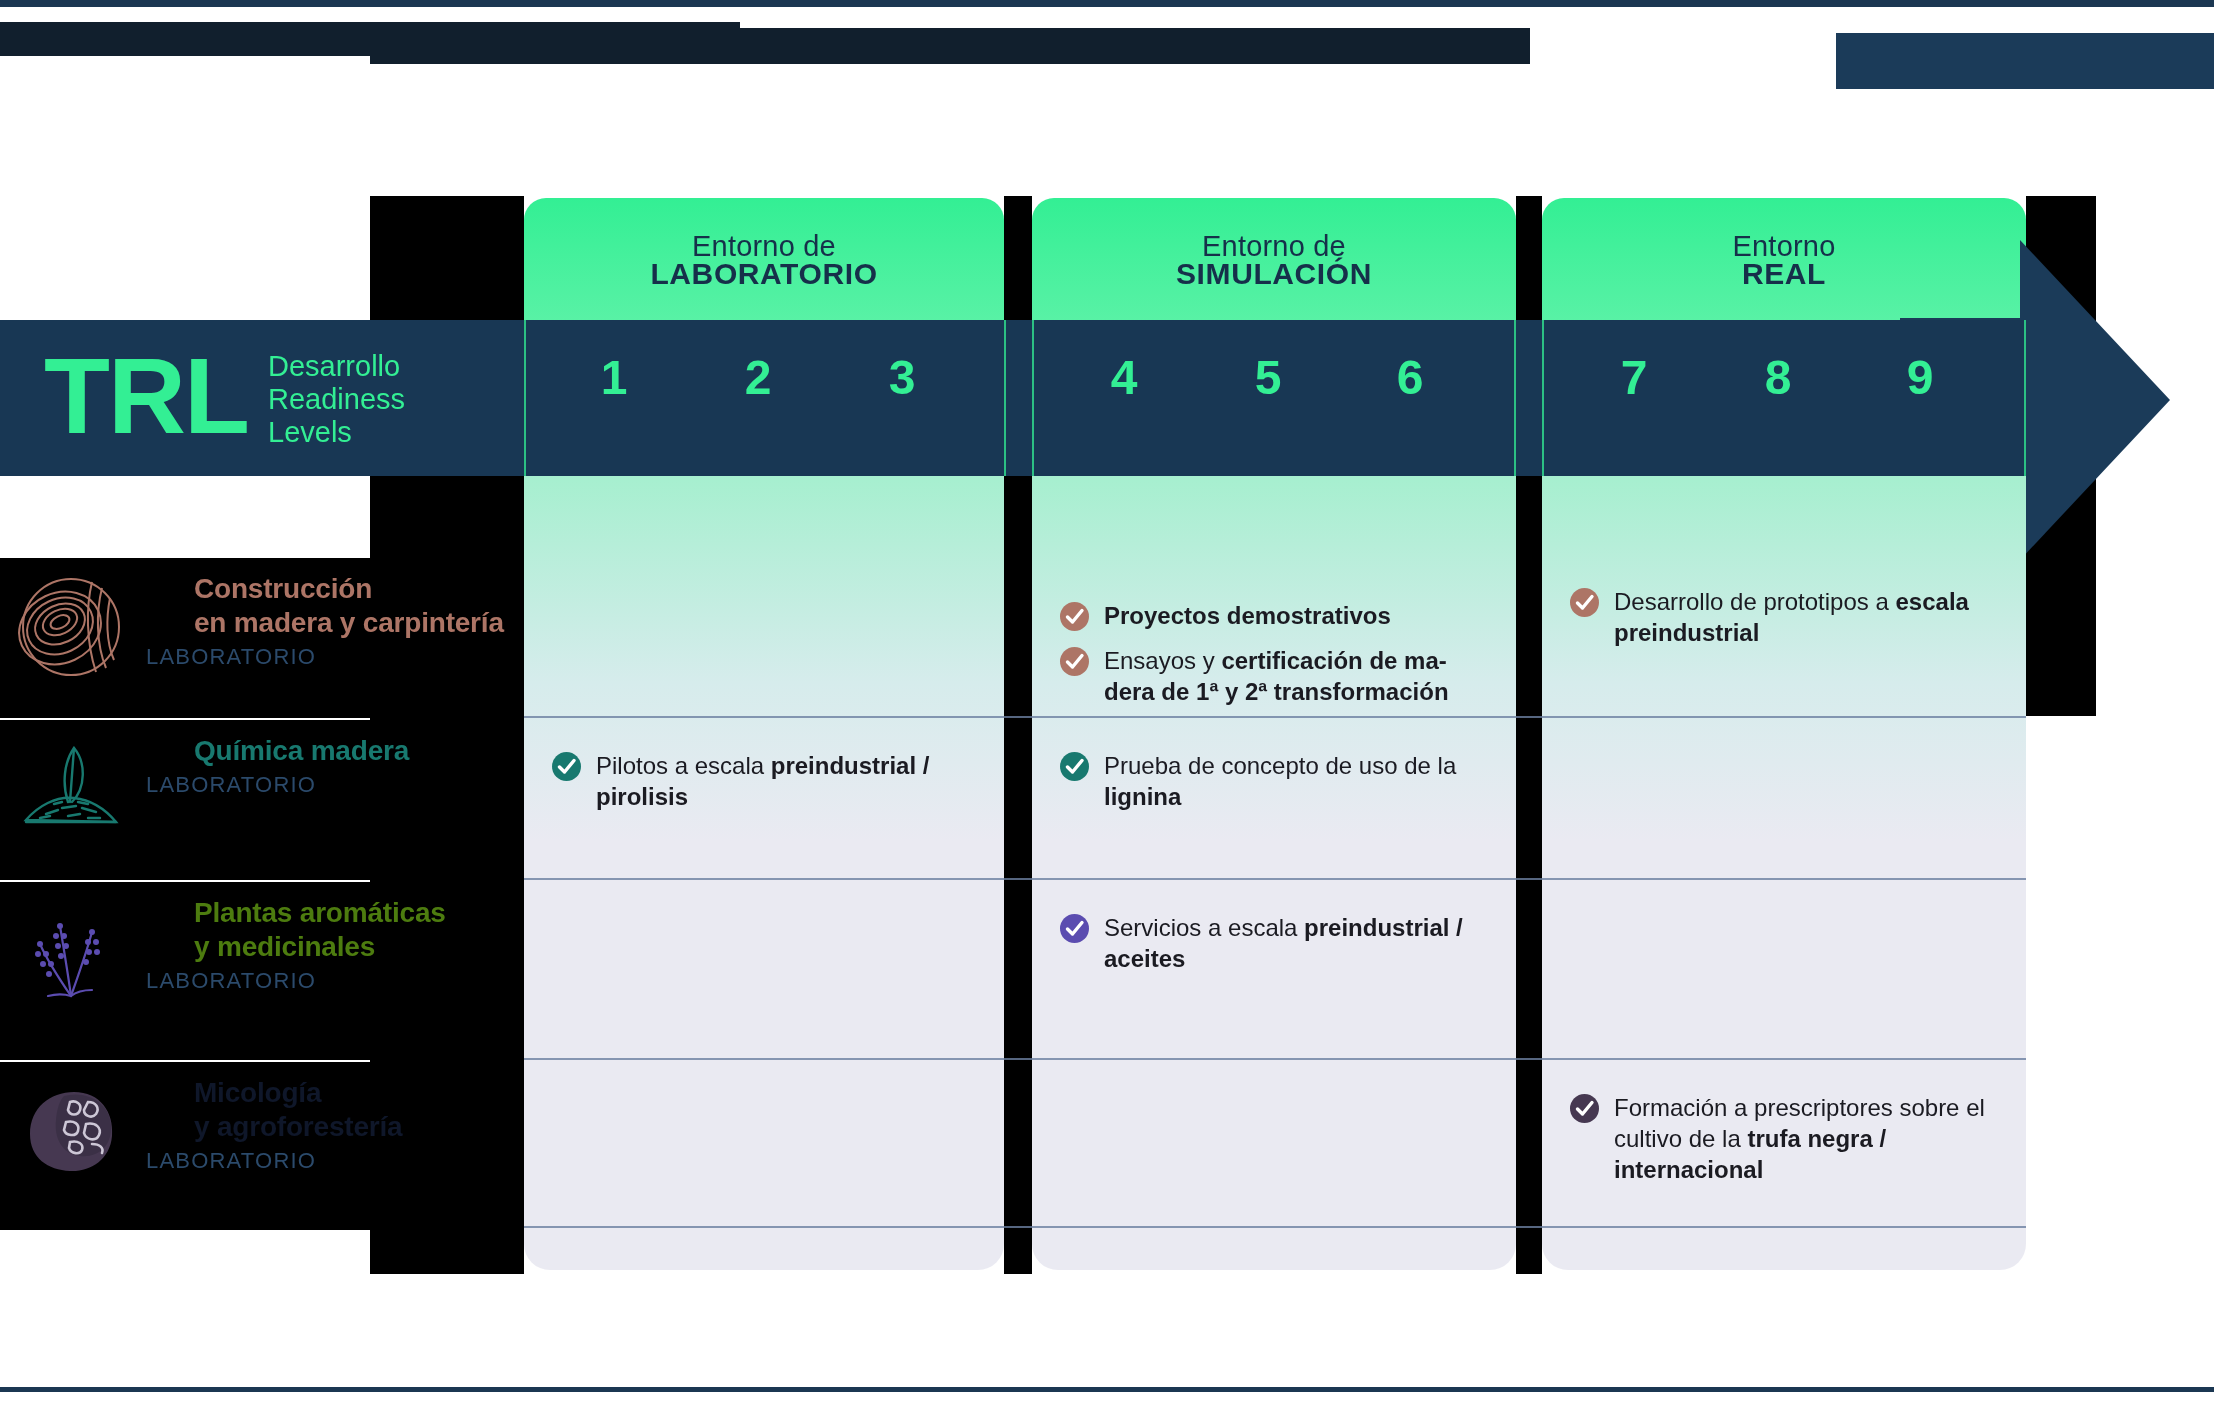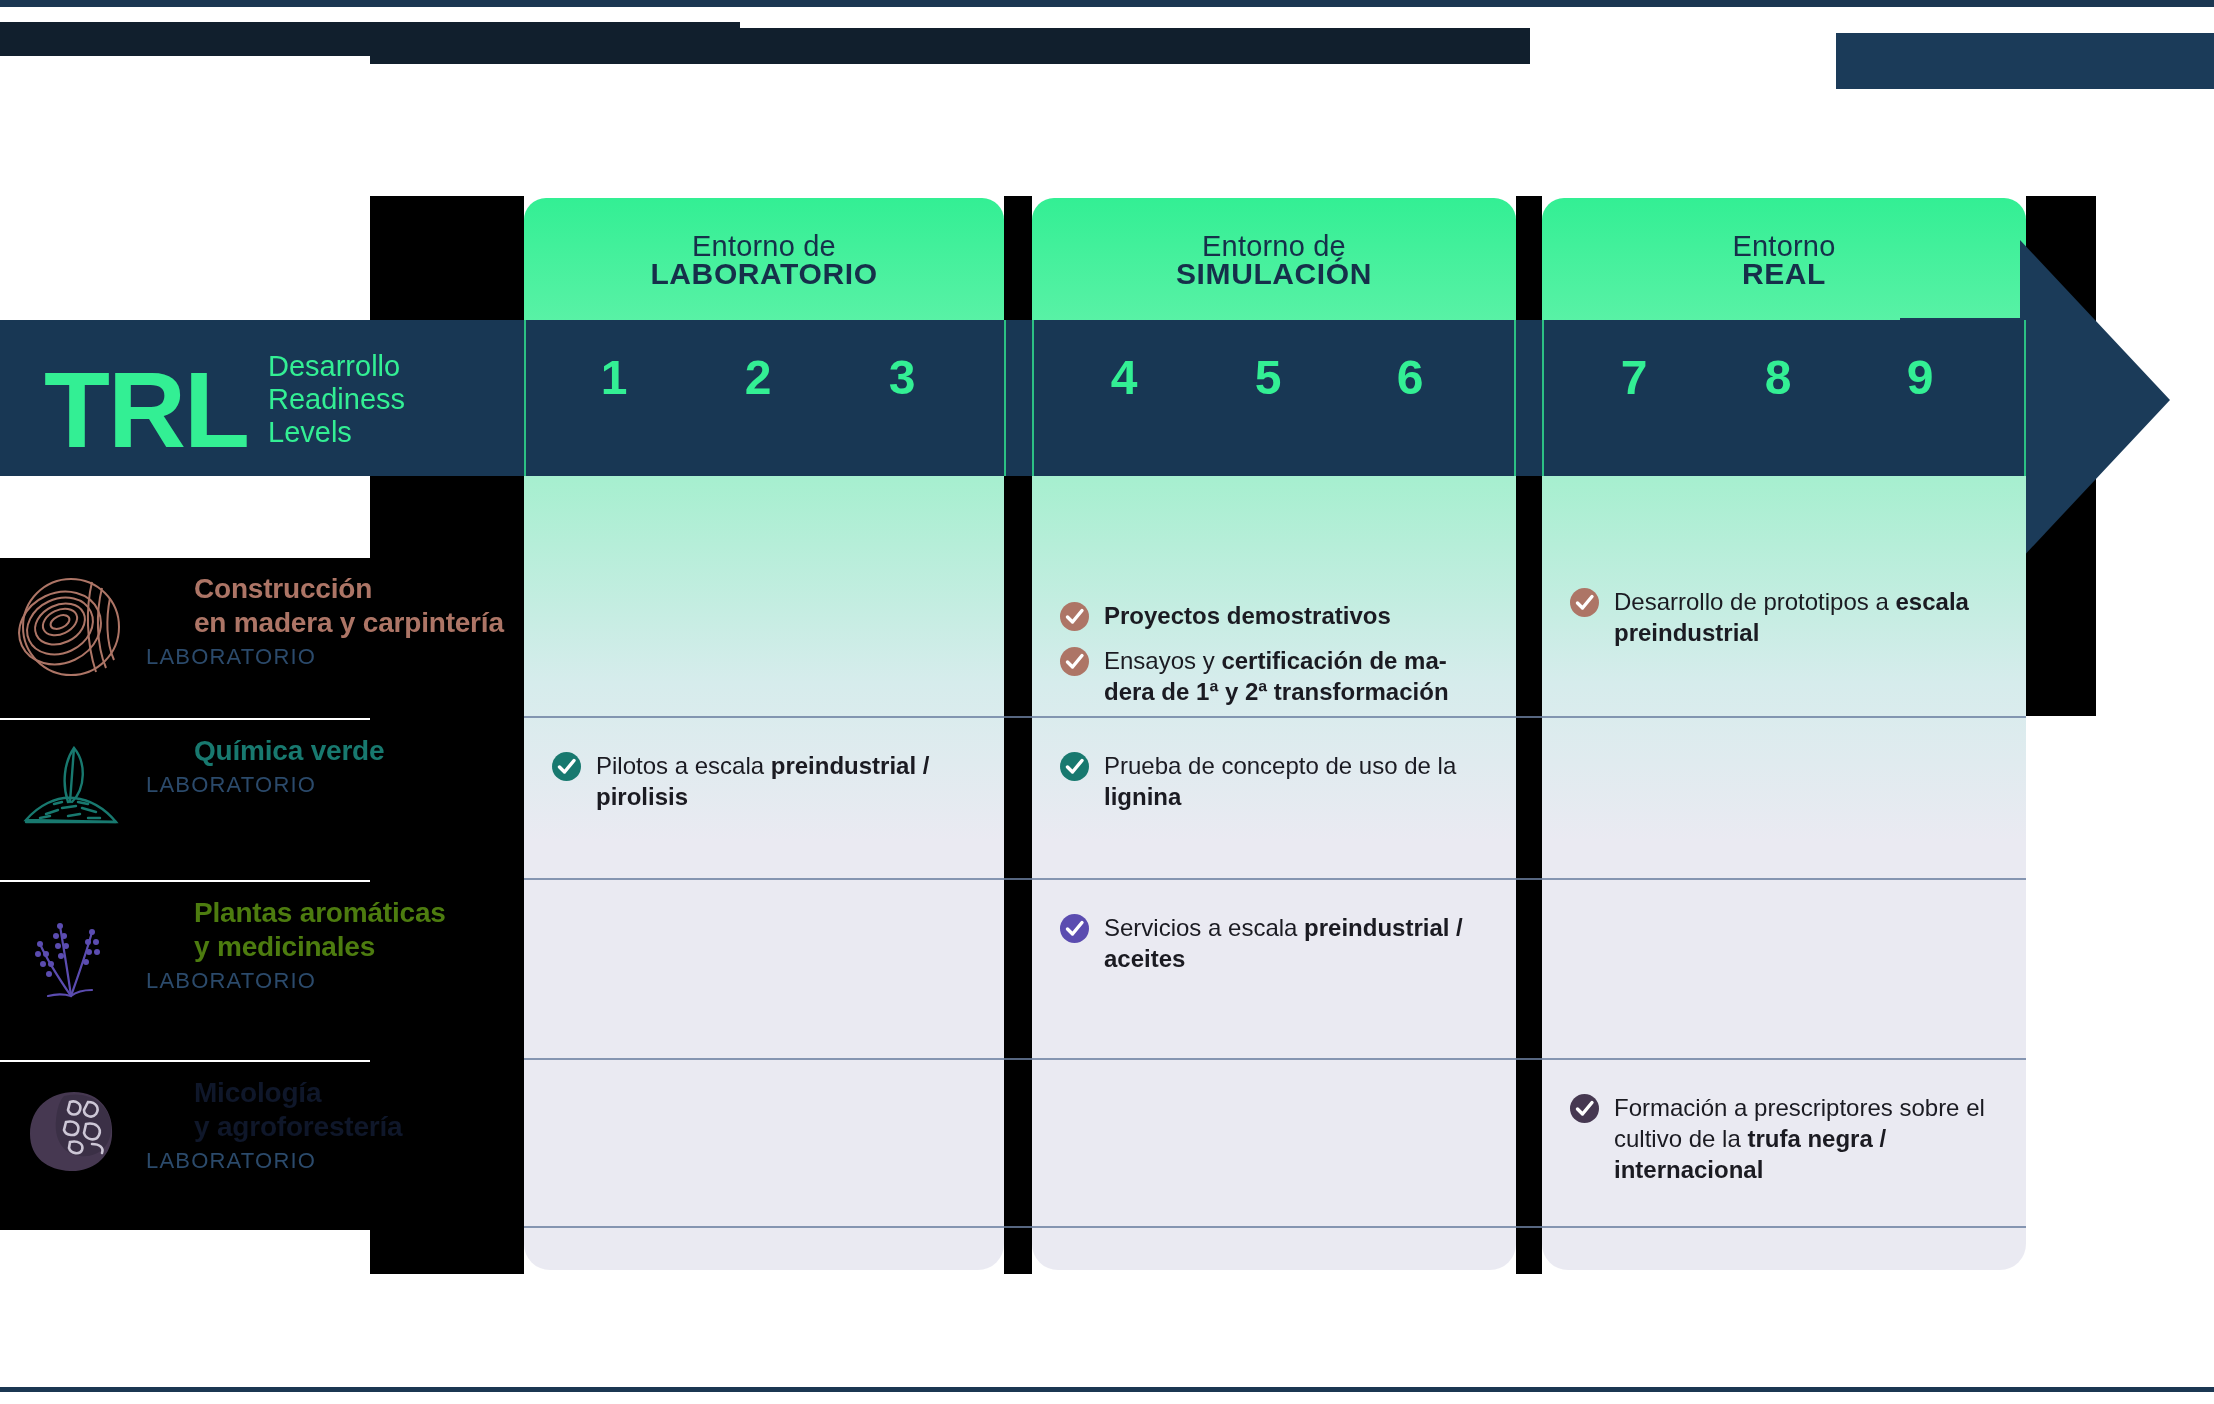--- a/index.html
+++ b/index.html
@@ -61,21 +61,21 @@
   
   .trl-band{
     position:absolute;left:0;top:320px;width:2026px;height:156px;background:#183754;
   }
   .trl-left{
     position:absolute;left:0;top:320px;width:524px;height:156px;background:#183754;
   }
   .trl-logo{
     position:absolute;left:44px;top:342px;
     font-size:108px;line-height:108px;font-weight:700;color:#33ef94;
-    letter-spacing:-2px;font-family:"Liberation Sans",sans-serif;margin-top:14px;
+    letter-spacing:-2px;font-family:"Liberation Sans",sans-serif;
   }
   .trl-sub{
     position:absolute;left:268px;top:350px;
     font-size:29px;line-height:33px;color:#33ef94;font-weight:400;
     white-space:pre-line;
   }
 
   .trl-num{
     position:absolute;top:350px;width:100px;text-align:center;
     font-size:48px;font-weight:700;color:#33ef94;
@@ -274,21 +274,21 @@
           <path d="M46 74 L60 72"></path>
           <path d="M66 74 L80 78"></path>
         <path d="M24 84 L34 82"></path>
           <path d="M52 82 L64 80"></path>
           <path d="M72 84 L84 84"></path>
         <path d="M38 70 L46 68"></path>
           <path d="M62 68 L72 70"></path>
       </g>
     </svg>
   </div>
-  <div class="row-title c-chem" style="white-space:pre-line">Química verde</div>
+  <div class="row-title c-chem" style="white-space:pre-line">Química madera</div>
   <div class="row-sub" style="top:52px">LABORATORIO</div>
 </div>
 
 <div class="cell" style="left:548px;top:750px;width:440px">
   <div class="bullet">
     <span class="chk">
       <svg viewBox="0 0 29 29" width="29" height="29">
           <circle cx="14.5" cy="14.5" r="14.5" fill="#18796f"></circle>
           <path d="M7.5 15 L12.5 20 L22 8.5" stroke="#fff" stroke-width="3.4" fill="none" stroke-linecap="round" stroke-linejoin="round"></path>
         </svg>

